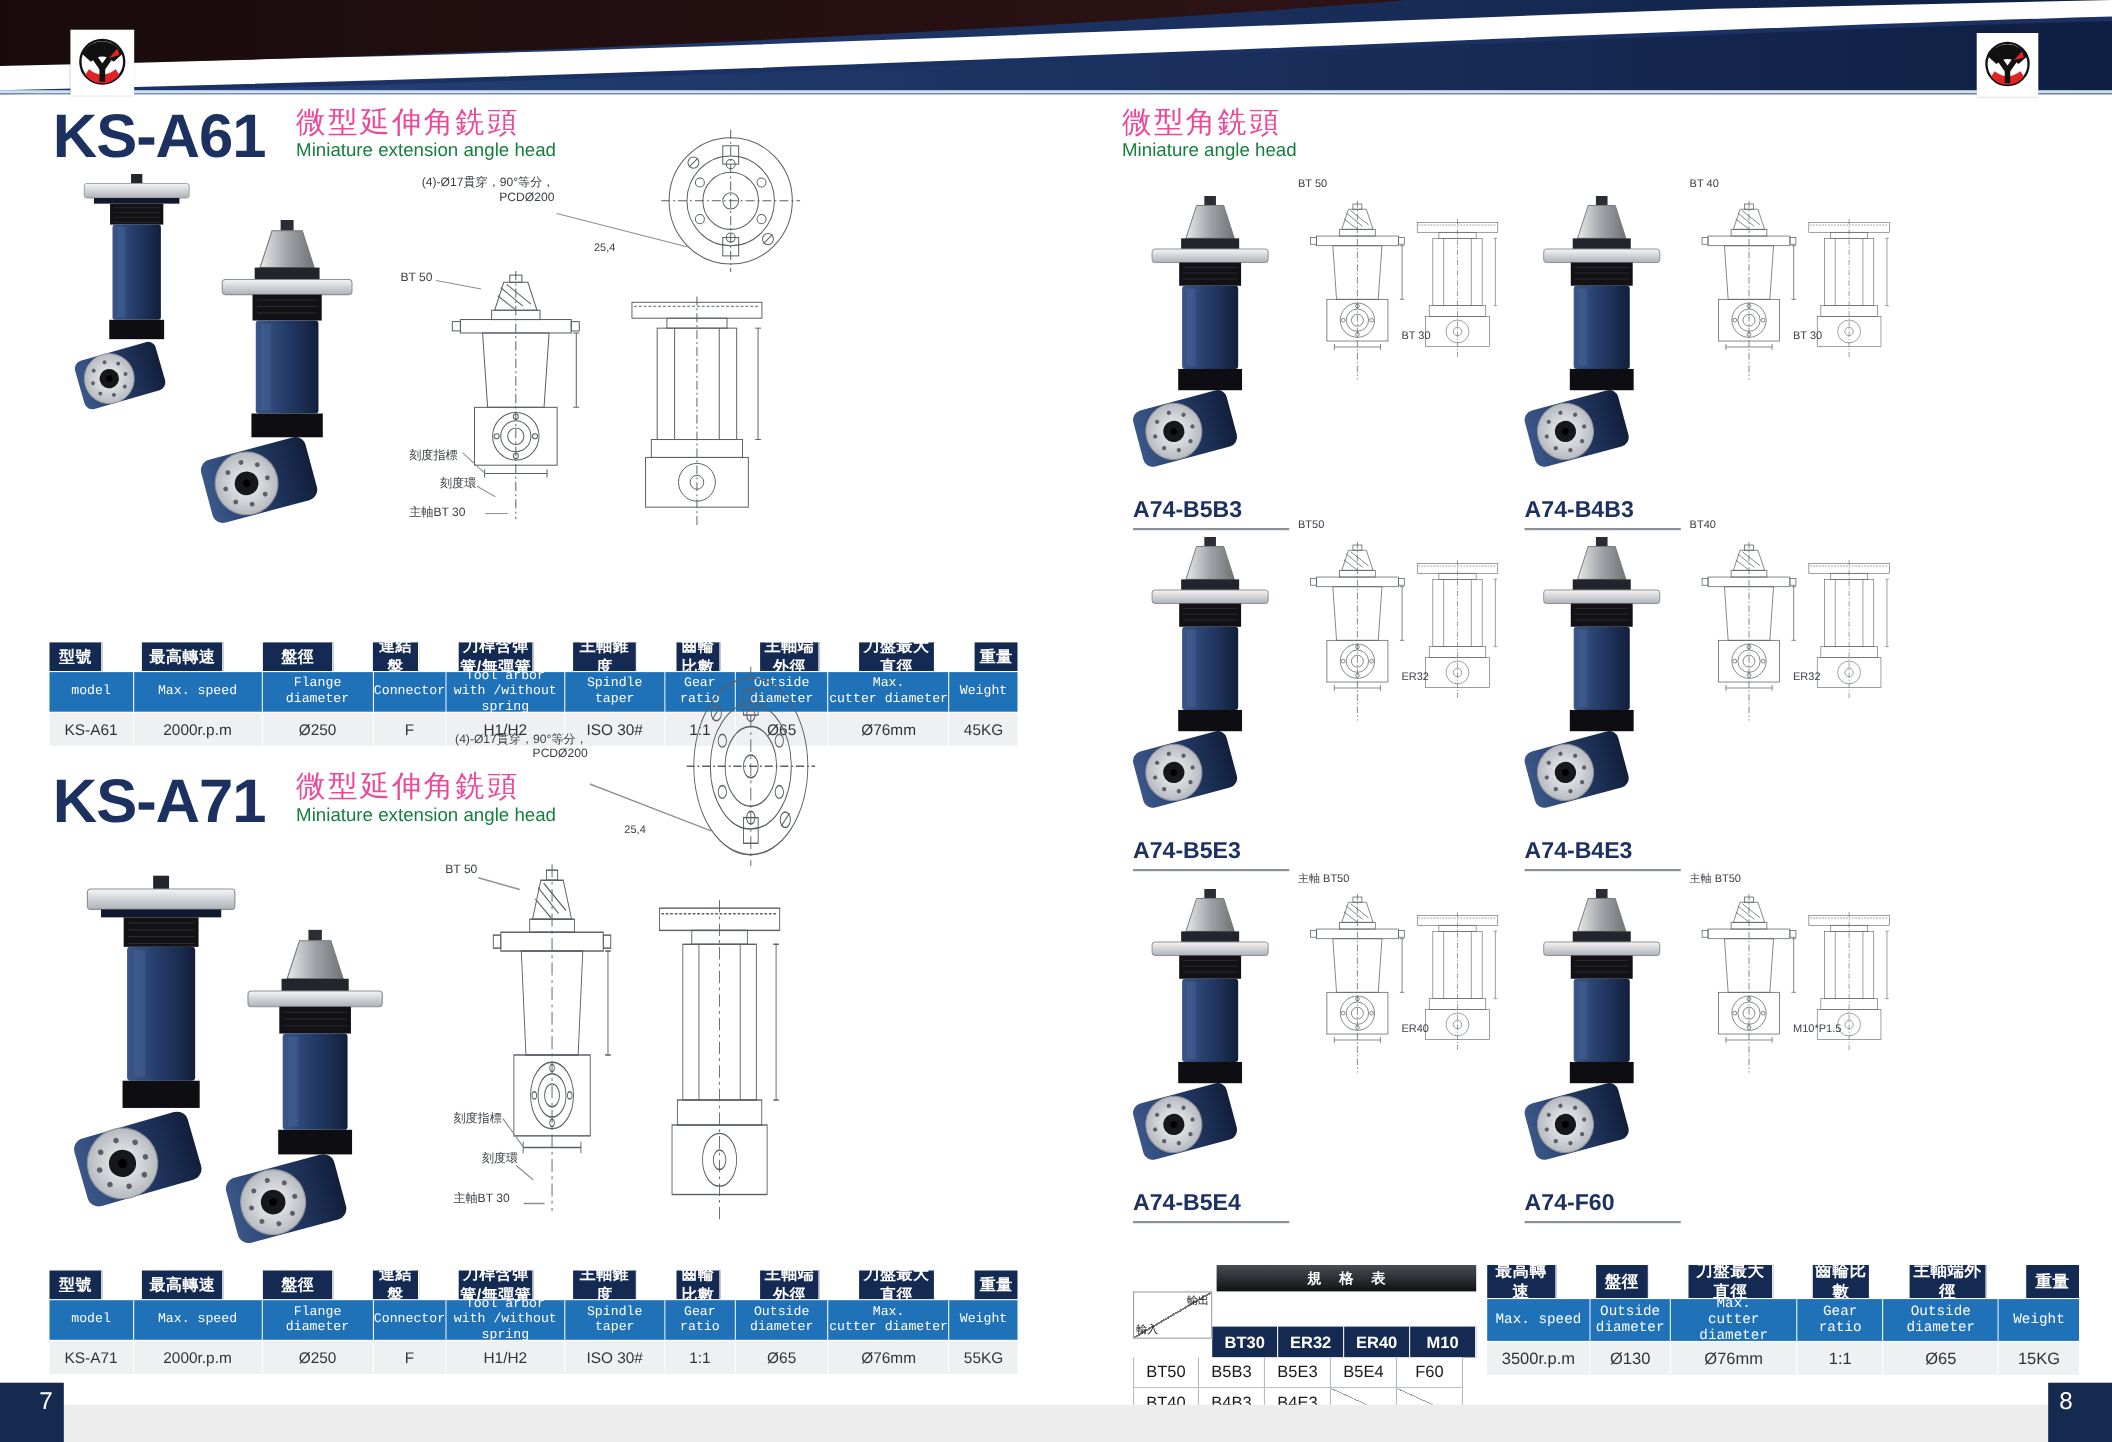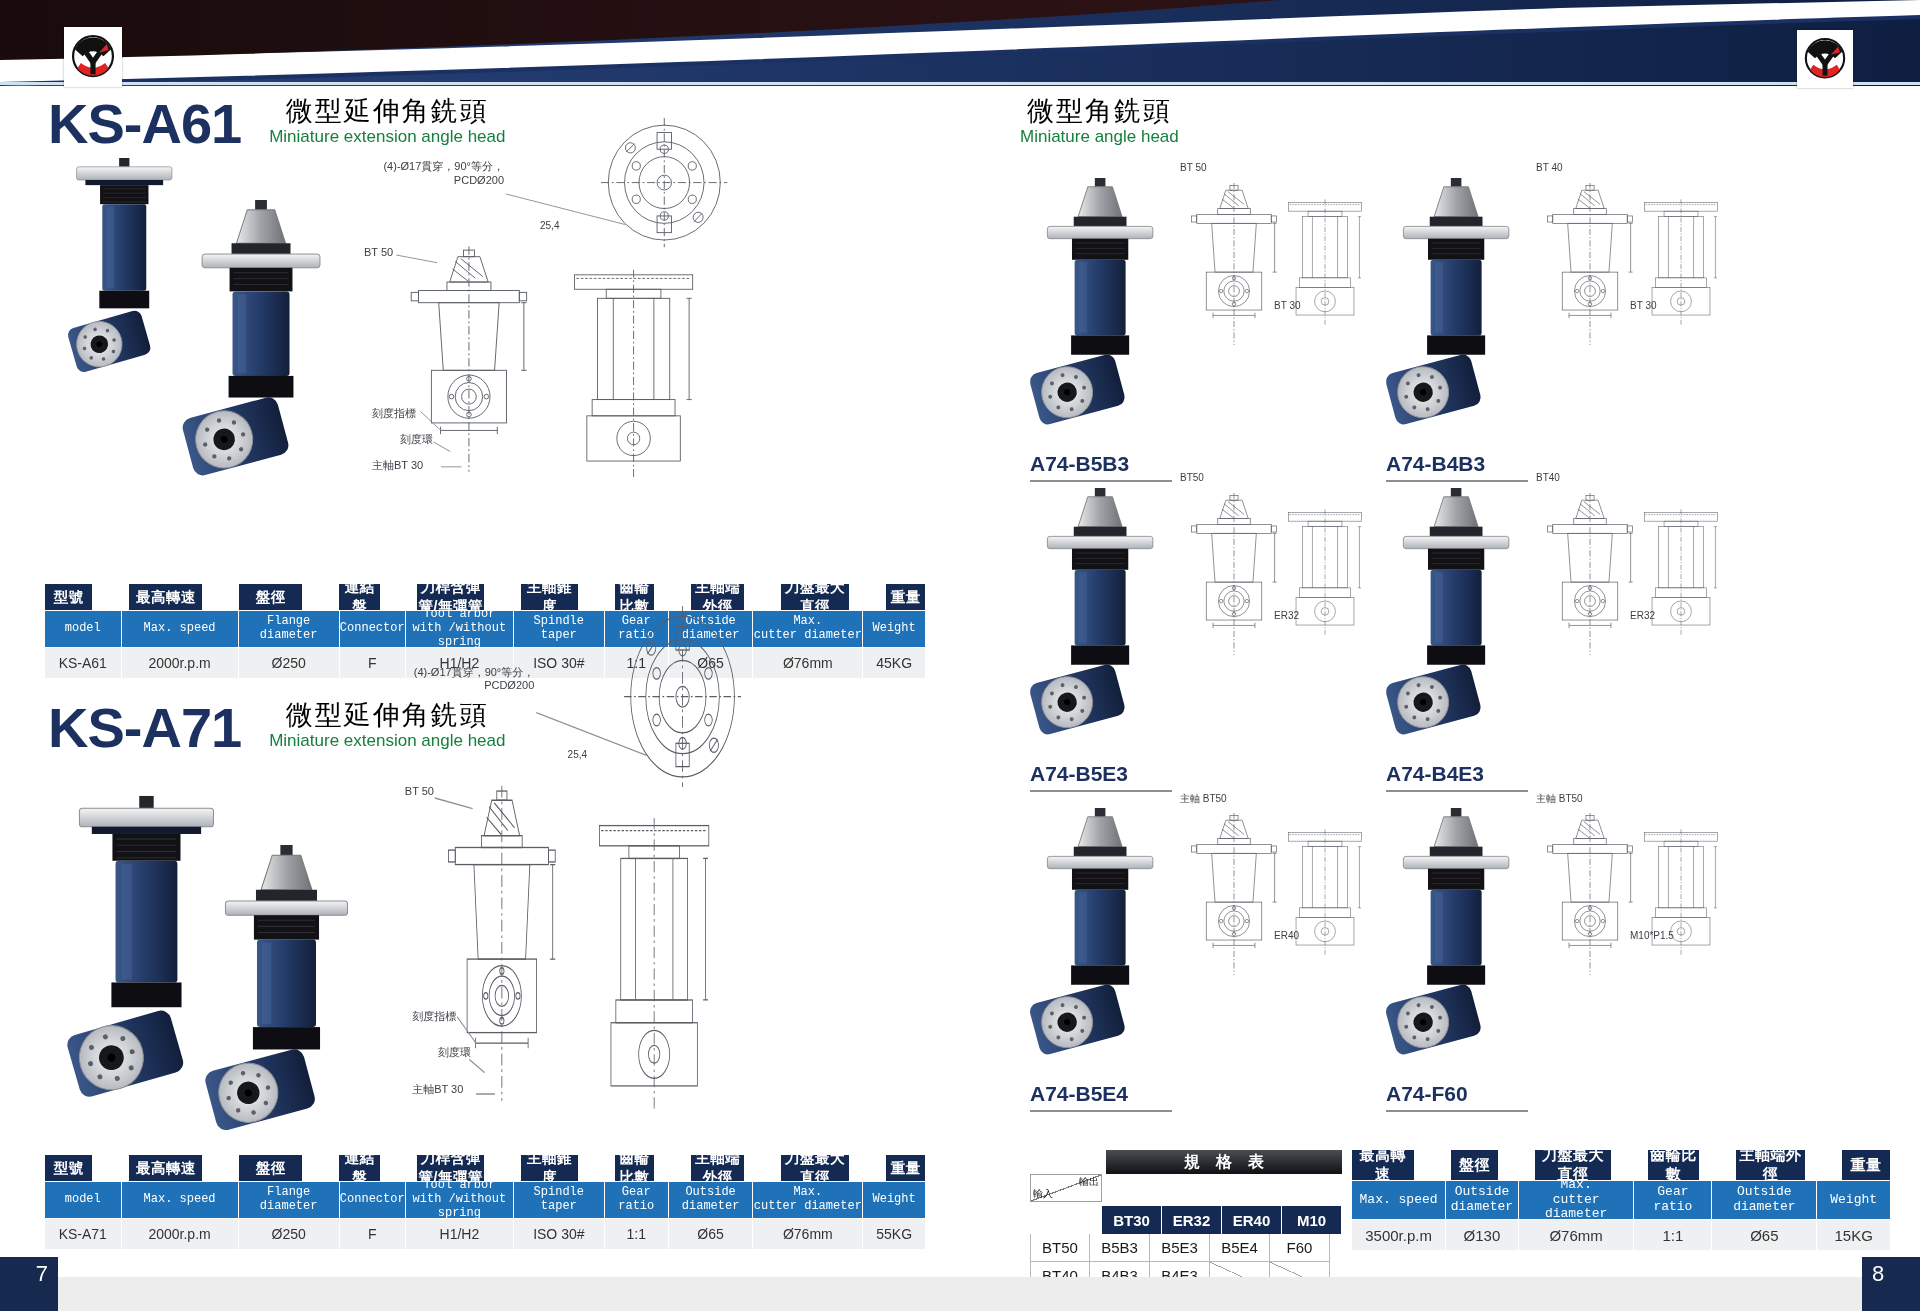--- a/index.html
+++ b/index.html
@@ -9,21 +9,21 @@
 
   
   .topbar{left:0;top:0;width:1920px;height:86px;}
   .logo-box{background:#fff;box-shadow:0 0 2px rgba(0,0,0,.35);display:flex;align-items:center;justify-content:center;}
   .logo-left{left:64px;top:27px;width:58px;height:60px;}
   .logo-right{left:1797px;top:30px;width:56px;height:58px;}
 
   
   .sec-head{display:flex;align-items:flex-start;gap:28px;}
   .model-no{font-size:56px;font-weight:bold;color:#1d3160;letter-spacing:-1px;line-height:1;}
-  .sub-zh{font-size:27px;color:#000000;letter-spacing:2px;line-height:1.15;text-align:center;}
+  .sub-zh{font-size:27px;color:#ec4899;letter-spacing:2px;line-height:1.15;}
   .sub-en{font-size:17px;color:#15803d;}
 
   
   .draw-cluster{color:#3c4046;text-decoration:underline;}
   .draw-cluster svg{position:absolute;left:0;top:0;width:100%;height:100%;}
   .ann{position:absolute;font-size:11px;color:#3c4046;white-space:nowrap;}
   .ann-hole{white-space:normal;text-align:right;width:38%;left:1%;top:13%;line-height:1.25;}
   .ann-dim{left:48%;top:29%;font-size:10px;}
   .ann-bt50{left:4%;top:36%;}
   .ann-pointer{left:6%;top:79%;}
@@ -48,23 +48,23 @@
   .variant-cell .photo{position:absolute;left:4px;top:28px;}
   .variant-cell .d1{position:absolute;left:168px;top:14px;}
   .variant-cell .d2{position:absolute;left:262px;top:22px;}
   .io-label{position:absolute;font-size:10px;color:#3c4046;white-space:nowrap;}
   .in-label{left:158px;top:12px;}
   .out-label{left:252px;top:150px;}
   .variant-label{position:absolute;left:8px;bottom:0;min-width:122px;font-size:21px;font-weight:bold;color:#1d3160;border-bottom:2px solid #8a8f96;padding-bottom:4px;padding-right:20px;}
 
   
   .matrix{width:312px;font-size:15px;color:#1a1a1a;}
-  .m-title{margin-left:76px;height:24px;background:linear-gradient(#4a4d54,#101114);color:#fff;font-weight:bold;font-size:16px;letter-spacing:16px;display:flex;align-items:center;justify-content:center;padding-left:16px;box-sizing:border-box;}
+  .m-title{margin-left:76px;height:24px;background:linear-gradient(#4a4d54,#101114);color:#fff;font-weight:bold;font-size:13px;letter-spacing:16px;display:flex;align-items:center;justify-content:center;padding-left:16px;box-sizing:border-box;}
   .m-row{display:flex;}
-  .m-corner{position:relative;width:72px;height:28px;border:1px solid #9aa0a8;box-sizing:border-box;background:
+  .m-corner{position:relative;width:72px;height:43px;border:1px solid #9aa0a8;box-sizing:border-box;background:
      linear-gradient(to bottom right,transparent 48.8%,#777 48.8%,#777 51.2%,transparent 51.2%) #fff;}
   .m-corner .c-out{position:absolute;right:2px;top:0;font-size:10px;}
   .m-corner .c-in{position:absolute;left:2px;bottom:0;font-size:10px;}
   .m-h{width:60px;height:28px;background:#152a52;color:#fff;font-weight:bold;display:flex;align-items:center;justify-content:center;border-right:1px solid #fff;box-sizing:border-box;margin-top:32px;}
   .m-c{width:60px;height:28px;background:#fff;border:1px solid #b6bac0;border-top:none;border-left:none;box-sizing:border-box;display:flex;align-items:center;justify-content:center;}
   .m-label{border-left:1px solid #b6bac0;}
   .m-empty{background:
      linear-gradient(to top right,transparent 48.8%,#9aa0a8 48.8%,#9aa0a8 50.6%,transparent 50.6%) #fff;}
 
   

